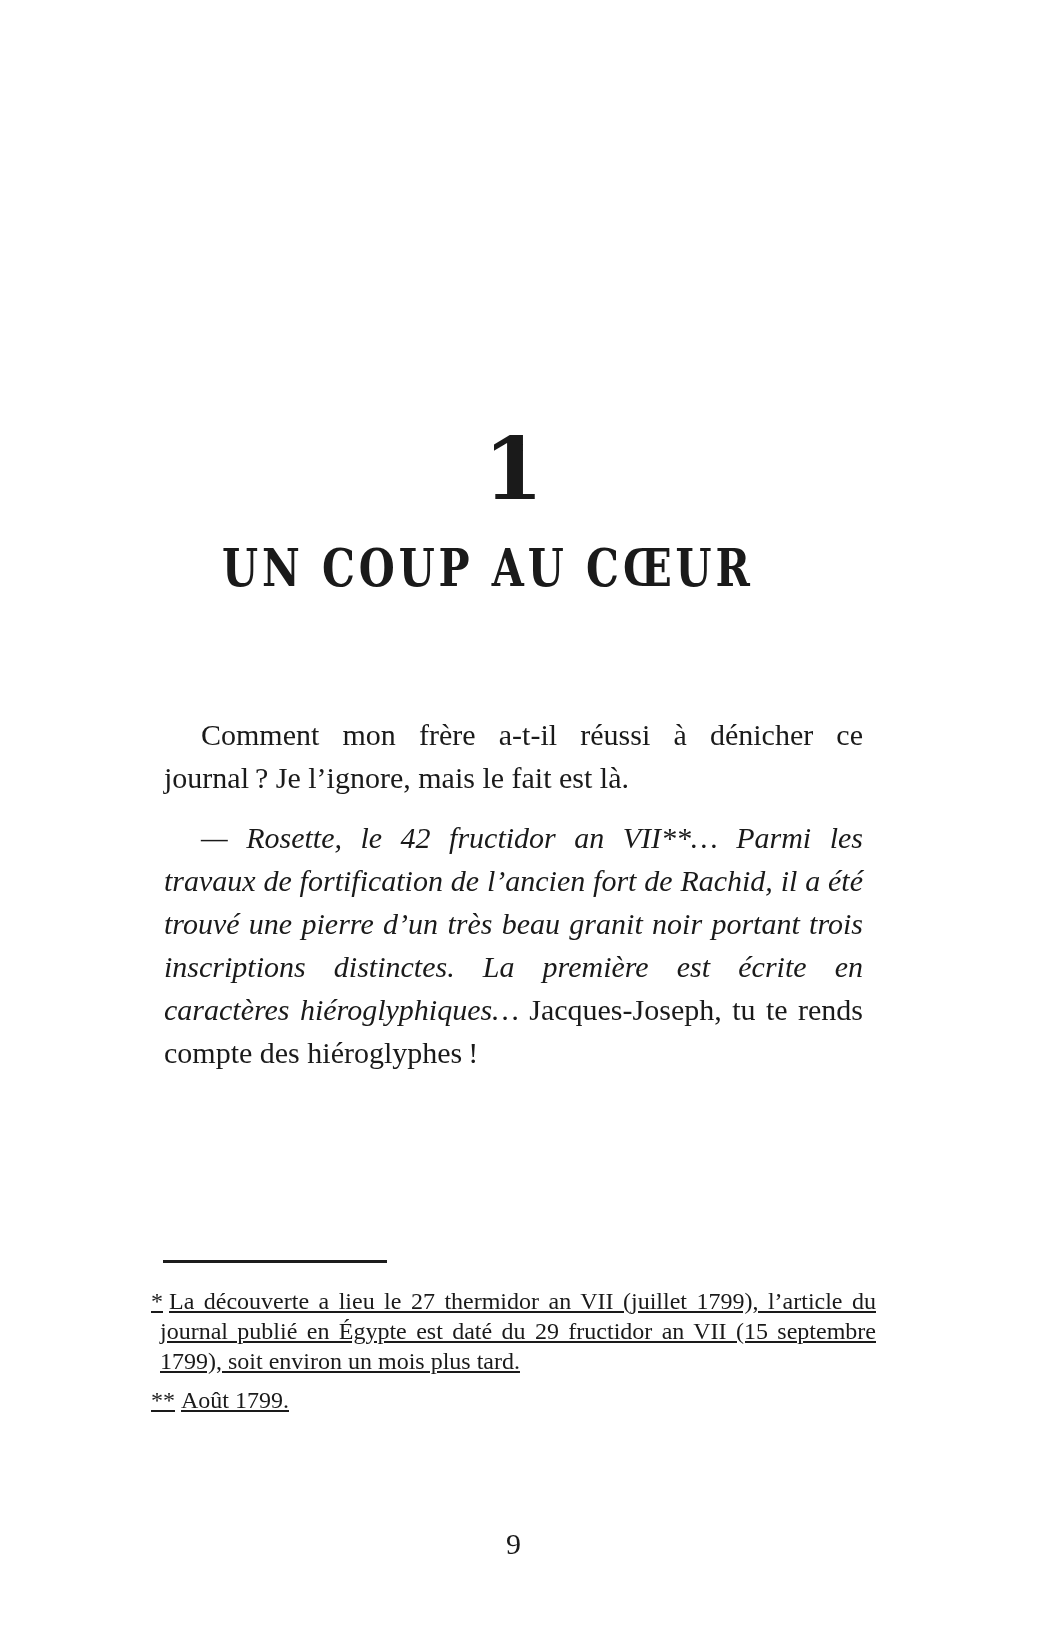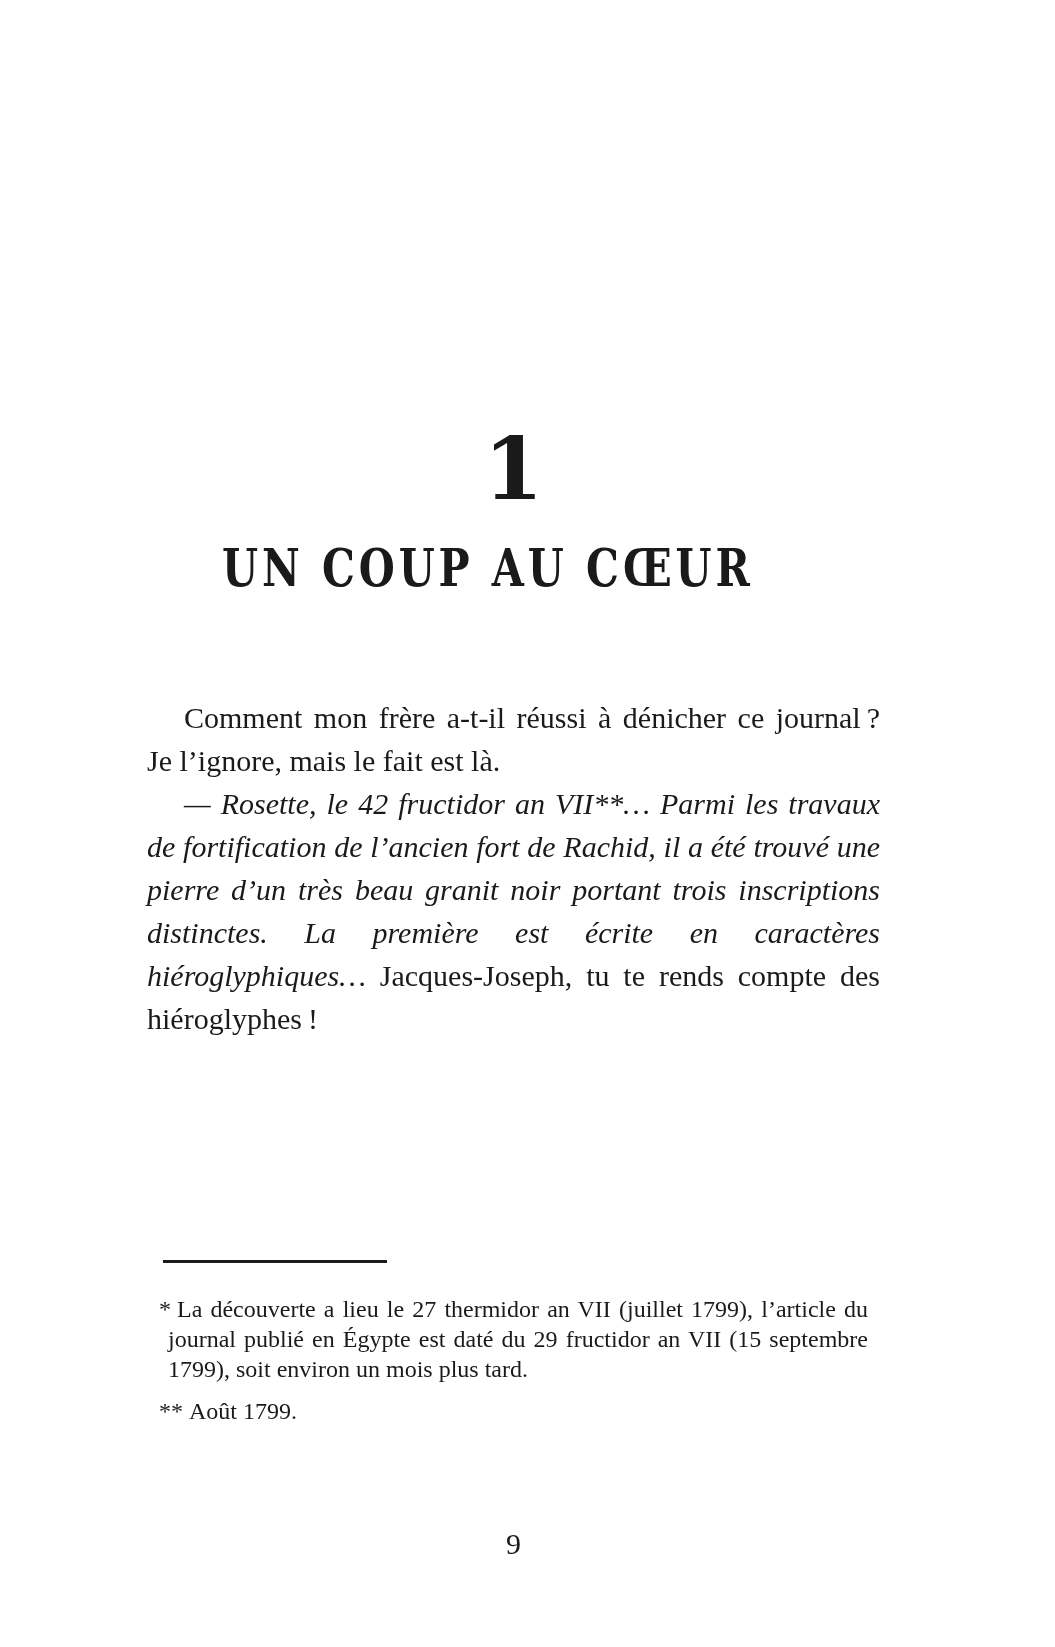--- a/index.html
+++ b/index.html
@@ -40,41 +40,41 @@
   }
 
   
   .body-text {
     top: 696px;
     font-size: 30px;
     line-height: 43px;
     text-align: justify;
     hyphens: auto;
   }
-  .para { margin: 0; text-indent: 37px; }
+  .para { margin: 17px; text-indent: 37px; }
   .it { font-style: italic; }
 
   
   .footnote-rule {
     position: absolute;
     top: 1260px;
     left: 163px;
     width: 224px;
     border: none;
     border-top: 3px solid #1c1c1c;
     margin: 0;
   }
   .footnotes {
     top: 1282px;
     font-size: 24px;
     line-height: 30px;
     text-align: justify;
     hyphens: auto;
   }
-  .footnote { margin: 12px; padding-left: 9px; text-indent: -9px; }
+  .footnote { margin: 4px; padding-left: 9px; text-indent: -9px; text-decoration: underline; }
   .footnote + .footnote { margin-top: 9px; }
   .fn-marker { padding-right: 6px; }
 
   
   .page-number {
     top: 1526px;
     text-align: center;
     font-size: 30px;
     line-height: 36px;
   }

